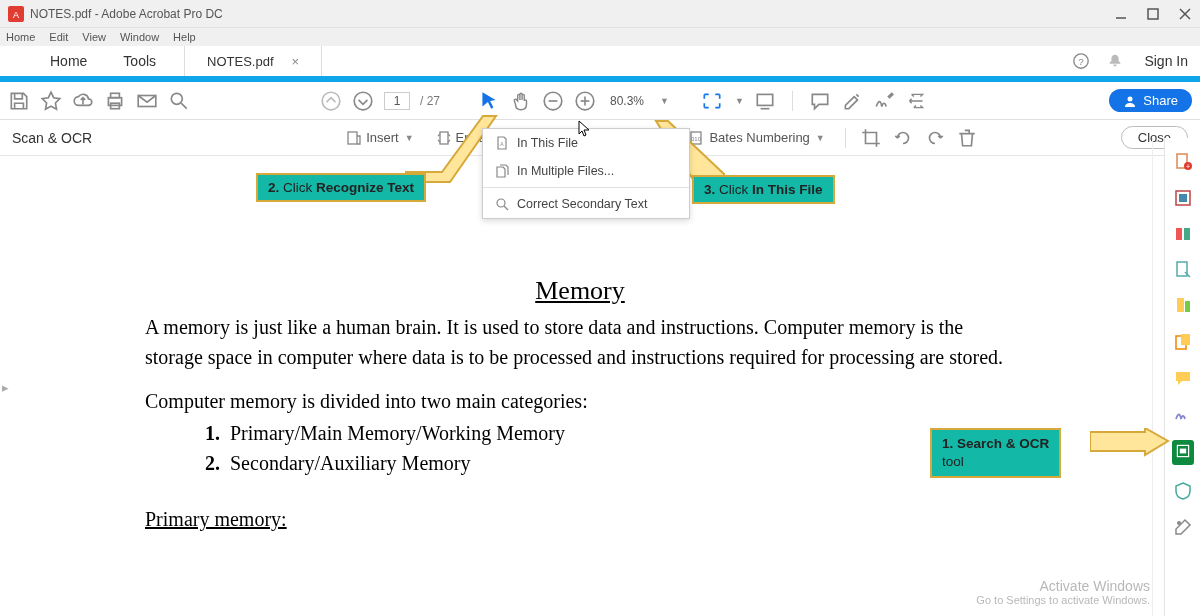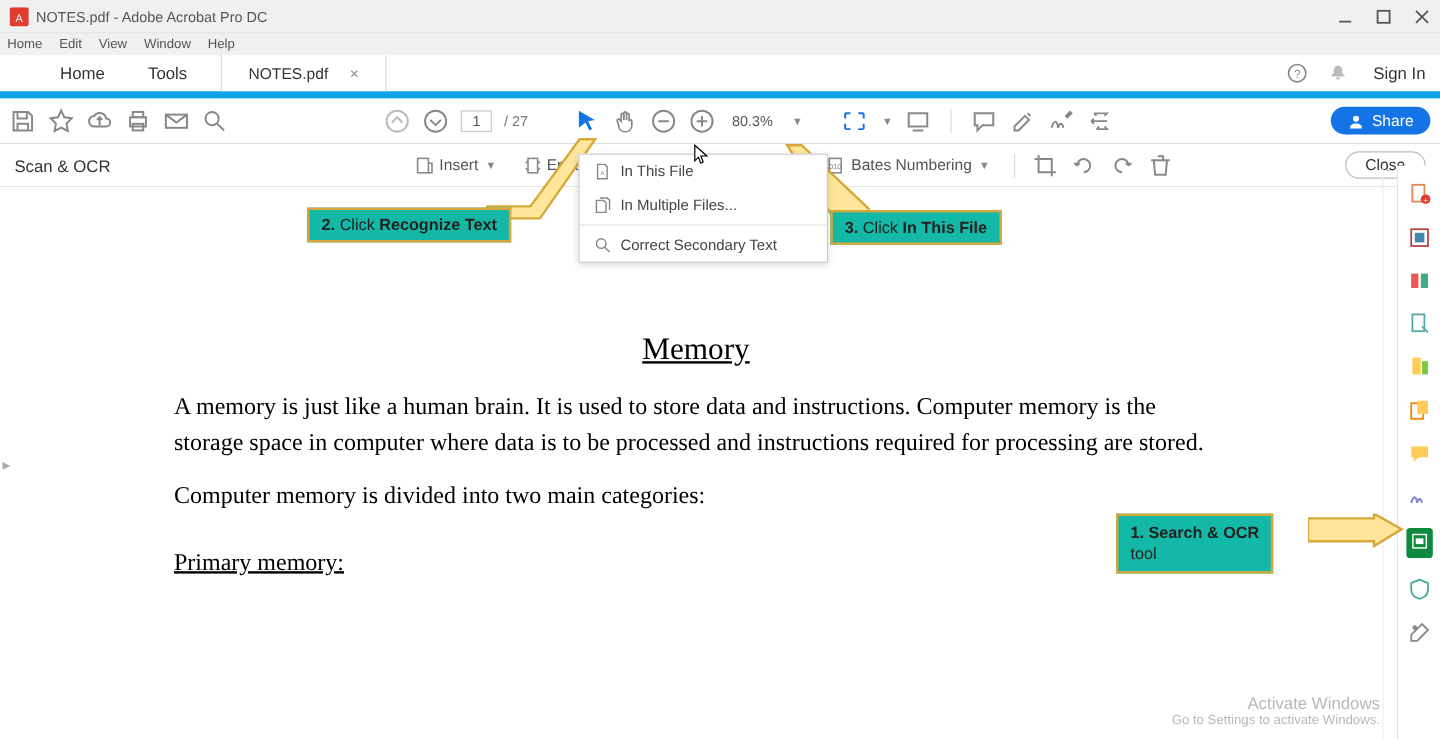--- a/index.html
+++ b/index.html
@@ -49,21 +49,21 @@
 .dropdown .dd-ic { width: 14px; height: 14px; color: #888; flex-shrink: 0; }
 
 
 .callout { position: absolute; background: #14b8a6; border: 2px solid #d7a93a; padding: 5px 10px; font-size: 13.5px; font-family: Verdana, sans-serif; color: #222; z-index: 5; }
 .callout b { font-weight: bold; }
 .arrow-poly { position: absolute; z-index: 4; }
 
 
 .doc-area { position: absolute; top: 156px; left: 0; right: 40px; bottom: 0; background: #fff; overflow: hidden; }
 .doc-page { margin: 0 auto; width: 870px; padding-top: 120px; font-family: "Times New Roman", serif; color: #000; }
-.doc-title { text-align: center; font-size: 26px; text-decoration: underline; margin-bottom: 18px; }
+.doc-title { text-align: center; font-size: 26px; text-decoration: underline; margin-bottom: 6px; }
 .doc-p { font-size: 20px; line-height: 1.5; margin-bottom: 14px; text-align: left; }
 .doc-list { font-size: 20px; margin-left: 60px; line-height: 1.5; }
 .doc-sub { font-size: 20px; text-decoration: underline; margin-top: 30px; }
 
 
 .rightrail { position: absolute; right: 0; top: 138px; width: 36px; bottom: 0; border-left: 1px solid #e5e5e5; background: #fff; display: flex; flex-direction: column; align-items: center; gap: 16px; padding-top: 14px; }
 .rr-ic { width: 20px; height: 20px; cursor: pointer; }
 .rr-active { background: #0d8a3e; border-radius: 3px; padding: 3px; }
 
 
@@ -311,20 +311,24 @@
 </div>
 <svg class="arrow-poly" style="left:1090px;top:428px" width="80" height="30">
     <polygon points="0,4 55,4 55,0 78,13 55,27 55,23 0,23" fill="#ffe69a" stroke="#d7a93a" stroke-width="2"></polygon>
   </svg>
 
 <div class="doc-area">
   <div class="doc-page">
     <div class="doc-title">Memory</div>
     <div class="doc-p">A memory is just like a human brain. It is used to store data and instructions. Computer memory is the storage space in computer where data is to be processed and instructions required for processing are stored.</div>
     <div class="doc-p" style="margin-bottom:2px">Computer memory is divided into two main categories:</div>
+    <div class="doc-list">
+      <div><b>1.</b>&nbsp;&nbsp;<span>Primary/Main Memory/Working Memory</span></div>
+      <div><b>2.</b>&nbsp;&nbsp;<span>Secondary/Auxiliary Memory</span></div>
+    </div>
     <div class="doc-sub">Primary memory:</div>
   </div>
 </div>
 
 <div class="left-collapse">▸</div>
 
 <div class="scroll-hint">
   <span class="scroll-up">ˆ</span>
 </div>
 

